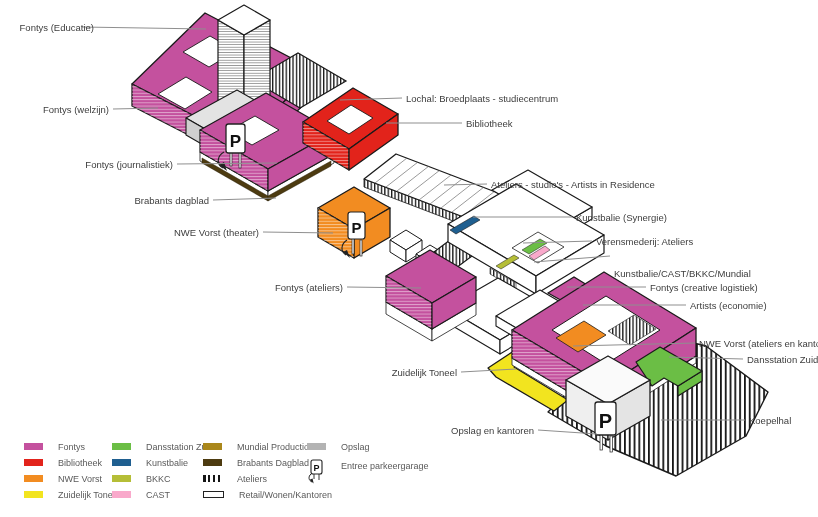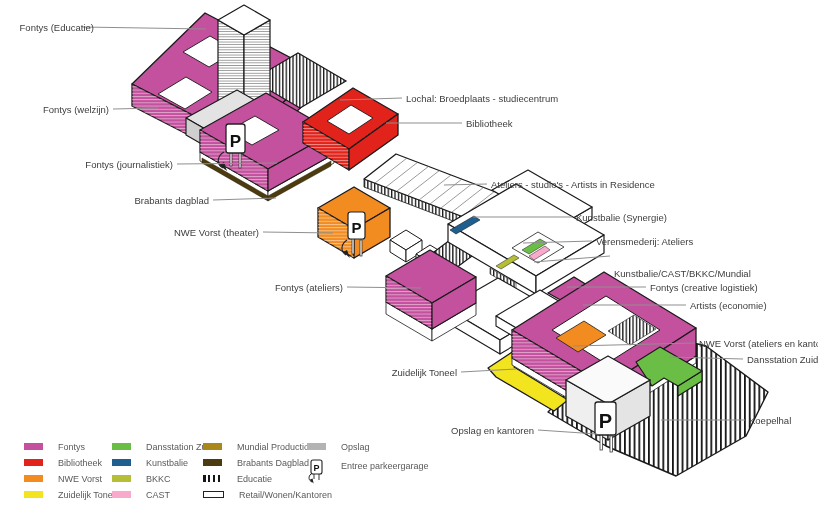--- a/index.html
+++ b/index.html
@@ -311,21 +311,21 @@
         <div class="lrow">
           <span class="sw" style="background: rgb(170, 135, 27);"></span>
           <span class="ltext">Mundial Productions</span>
           </div>
         <div class="lrow">
           <span class="sw" style="background: rgb(77, 59, 16);"></span>
           <span class="ltext">Brabants Dagblad</span>
           </div>
         <div class="lrow">
           <span class="sw sw-hatch"></span>
-          <span class="ltext">Educatie</span>
+          <span class="ltext">Ateliers</span>
           </div>
         <div class="lrow">
           <span class="sw sw-outline"></span>
           <span class="ltext">Retail/Wonen/Kantoren</span>
           </div>
       </div>
       <div class="lcol c4">
         <div class="lrow">
           <span class="sw" style="background: rgb(179, 179, 179);"></span>
           <span class="ltext">Opslag</span>

